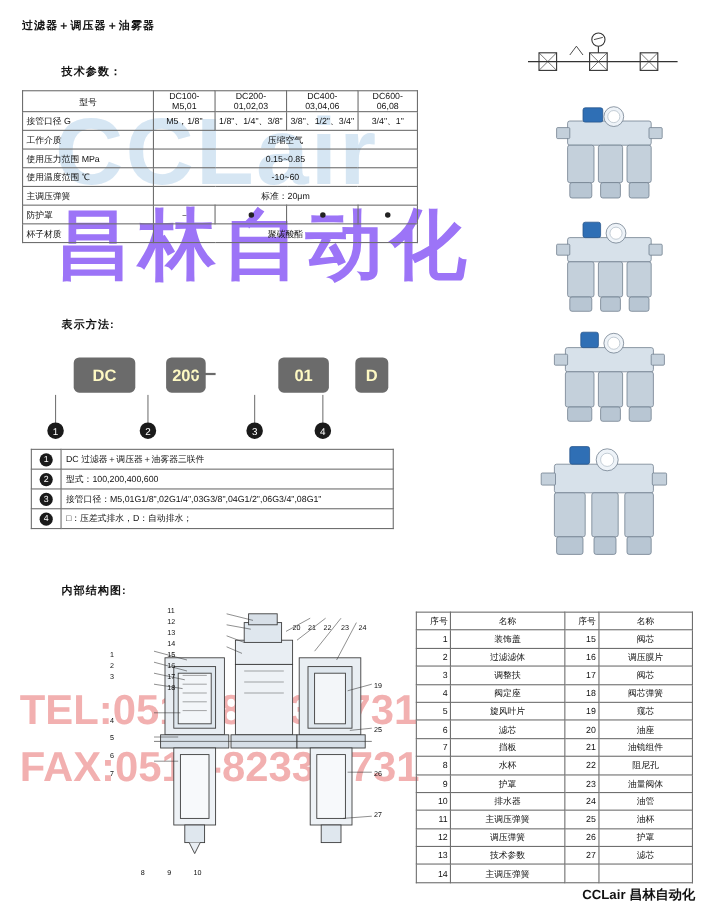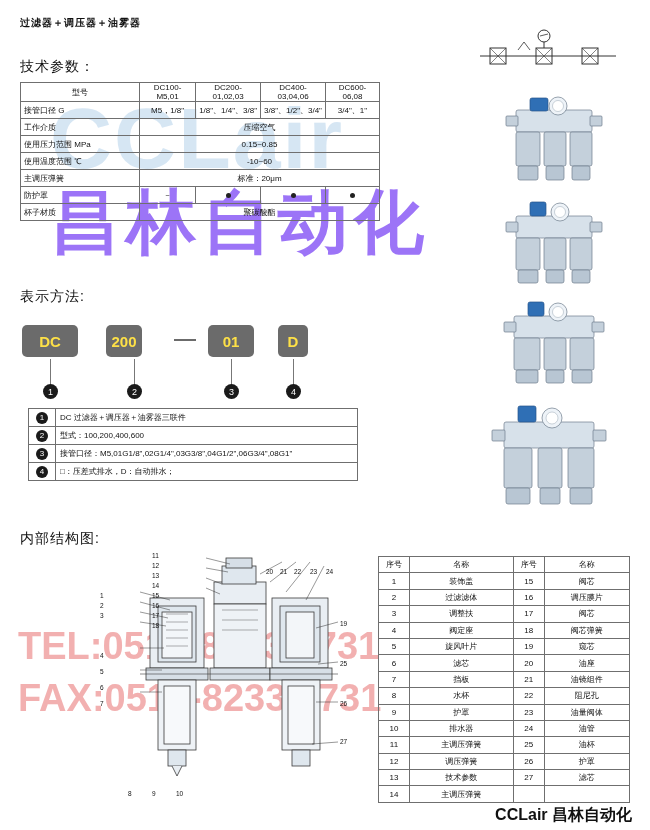--- a/index.html
+++ b/index.html
@@ -22,59 +22,59 @@
   }
   .wm-logo .cn{font-size:70px;letter-spacing:6px;display:block;margin-top:6px;color:#8b5cf6;}
   .wm-tel{
     position:absolute;left:18px;top:620px;width:620px;
     color:#f0a3a3;opacity:.85;font-size:38px;font-weight:bold;line-height:52px;
     pointer-events:none;user-select:none;white-space:nowrap;
   }
 
   
   .h-title{position:absolute;left:20px;top:16px;font-size:10px;font-weight:bold;letter-spacing:1px;}
-  .h-sec{position:absolute;font-size:14px;font-weight:normal;letter-spacing:1px;}
+  .h-sec{position:absolute;font-size:10px;font-weight:bold;letter-spacing:1px;margin-left:36px;}
 
   
   .spec{position:absolute;left:20px;top:82px;width:360px;border-collapse:collapse;}
   .spec td{
     border:1px solid #6f6f6f;height:16px;font-size:8px;
     padding:0 3px;color:#111;background:transparent;
   }
   .spec td.lbl{width:112px;}
   .spec td.c{text-align:center;}
   .dot{display:inline-block;width:5px;height:5px;border-radius:50%;background:#222;}
 
   
   .codes{position:absolute;left:22px;top:325px;width:320px;height:34px;}
   .pill{
     position:absolute;top:0;height:32px;border-radius:5px;background:#6b6b6b;
-    color:#fde047;font-weight:bold;font-size:15px;display:flex;align-items:center;justify-content:center;
+    color:#fef9c3;font-weight:bold;font-size:15px;display:flex;align-items:center;justify-content:center;margin-left:45px;
   }
   .dash{position:absolute;top:14px;width:22px;height:2px;background:#6b6b6b;}
   .numdot{
     position:absolute;width:15px;height:15px;border-radius:50%;background:#1a1a1a;color:#fff;
     font-size:9px;display:flex;align-items:center;justify-content:center;
   }
   .vline{position:absolute;width:1px;background:#777;}
 
   
   .legend{position:absolute;left:28px;top:408px;width:330px;border-collapse:collapse;}
   .legend td{border:1px solid #6f6f6f;font-size:8px;height:17px;padding:0 4px;}
   .legend td.n{width:18px;text-align:center;}
   .legend .cdot{display:inline-block;width:12px;height:12px;border-radius:50%;background:#1a1a1a;color:#fff;font-size:8px;line-height:12px;text-align:center;}
 
   
   .parts{position:absolute;left:378px;top:556px;width:252px;border-collapse:collapse;}
   .parts td,.parts th{border:1px solid #6f6f6f;font-size:8px;height:15.4px;padding:0 2px;text-align:center;font-weight:normal;}
   .parts th{font-weight:normal;}
-  .parts td.idx,.parts th.idx{width:26px;}
-
-  
-  .footer{position:absolute;right:18px;top:805px;font-size:16px;font-weight:bold;}
+  .parts td.idx,.parts th.idx{width:26px;text-align:right;}
+
+  
+  .footer{position:absolute;right:18px;top:805px;font-size:12px;font-weight:bold;}
 
   
   .schem{position:absolute;left:478px;top:28px;width:140px;height:42px;}
 
   
   .prod{position:absolute;}
 
   
   .cut{position:absolute;left:110px;top:552px;width:250px;height:250px;}
   .ln{position:absolute;font-size:6.5px;color:#111;}

